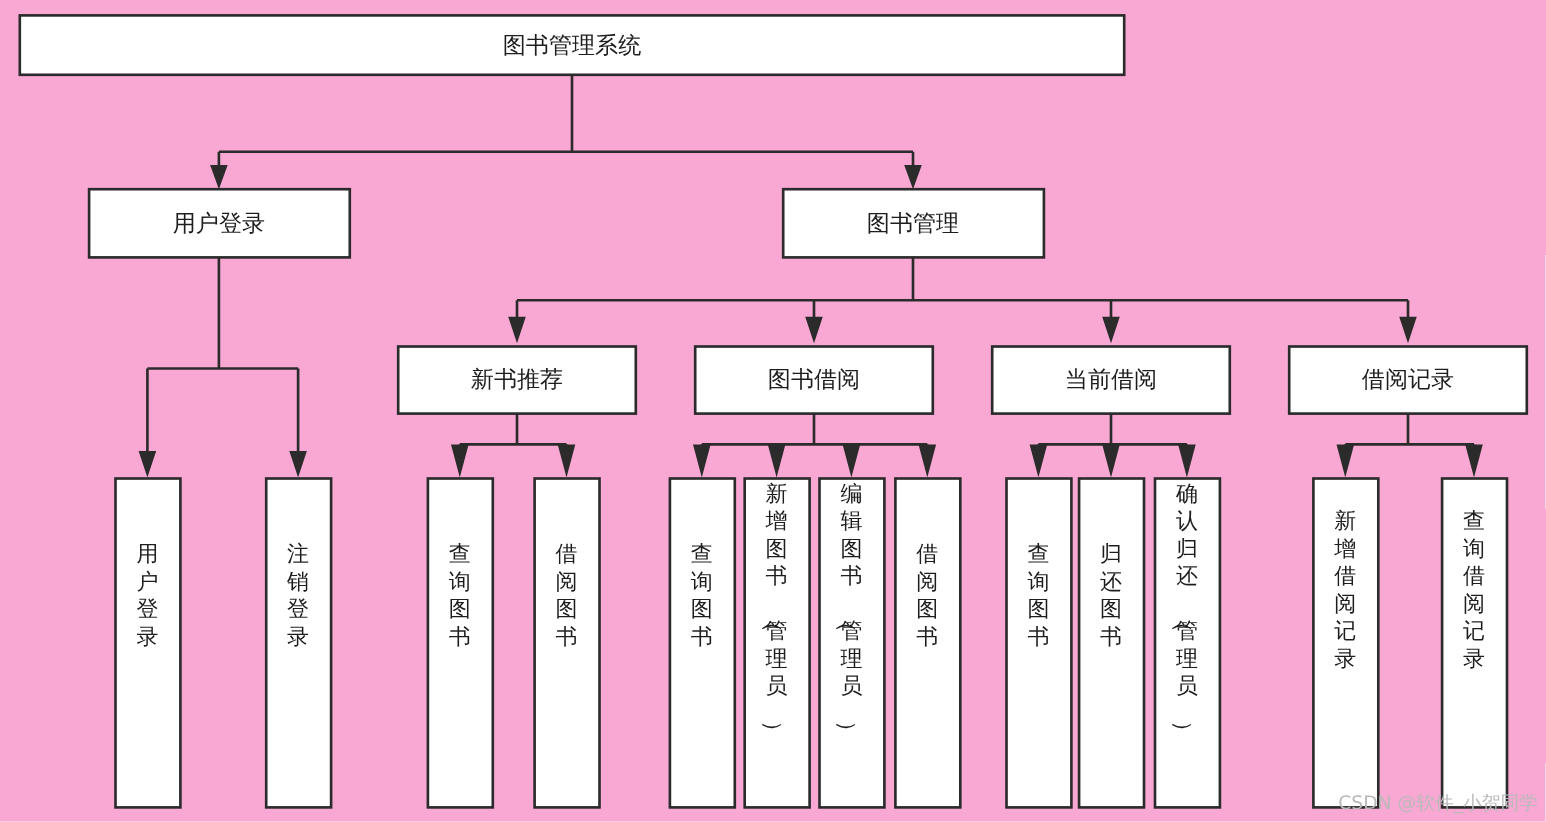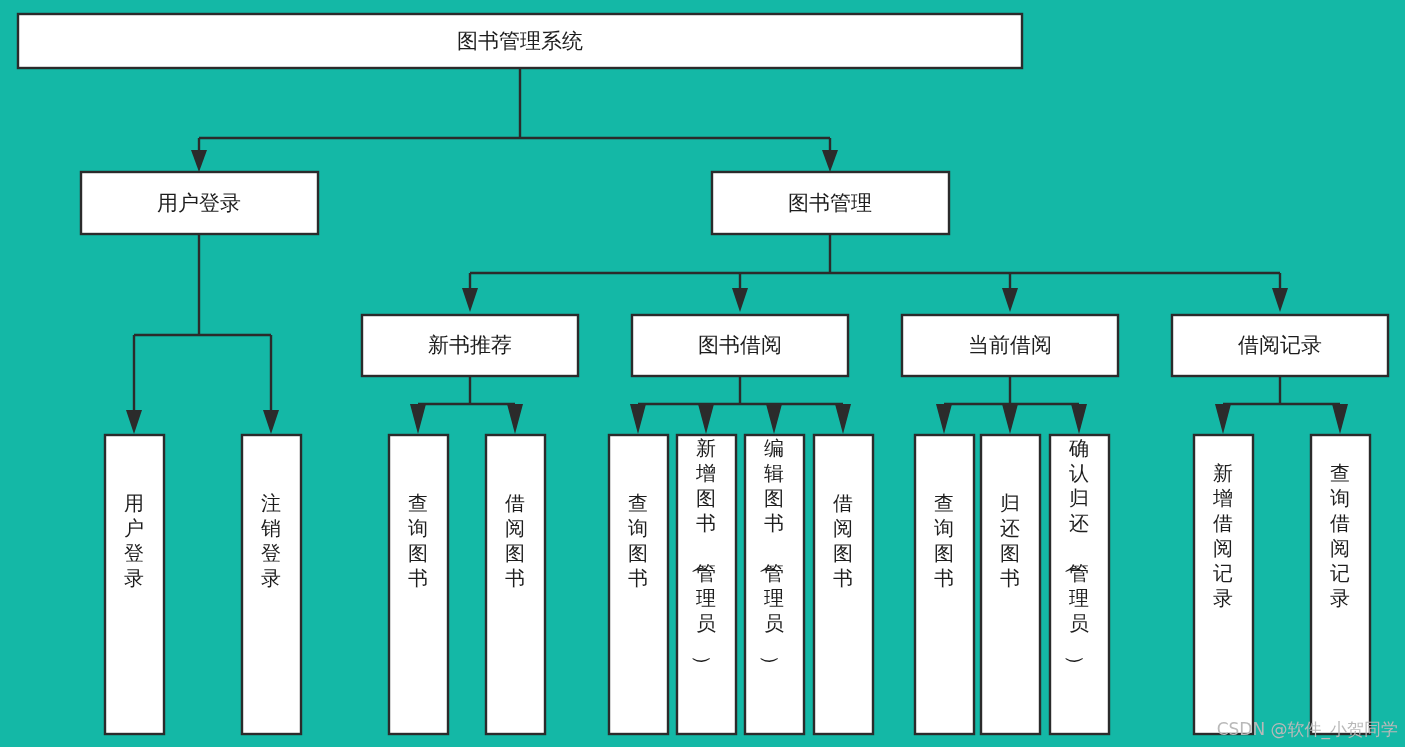--- a/index.html
+++ b/index.html
@@ -8,21 +8,21 @@
     padding: 0;
     background: #ffffff;
   }
   body {
     font-family: "DejaVu Sans", "Liberation Sans", sans-serif;
   }
   #diagram-root {
     position: relative;
     width: 1405px;
     height: 747px;
-    background: #14b8a6;
+    background: #f9a8d4;
     overflow: hidden;
   }
   svg.flow {
     position: absolute;
     left: 0;
     top: 0;
     width: 1405px;
     height: 747px;
   }
   .box-rect {

